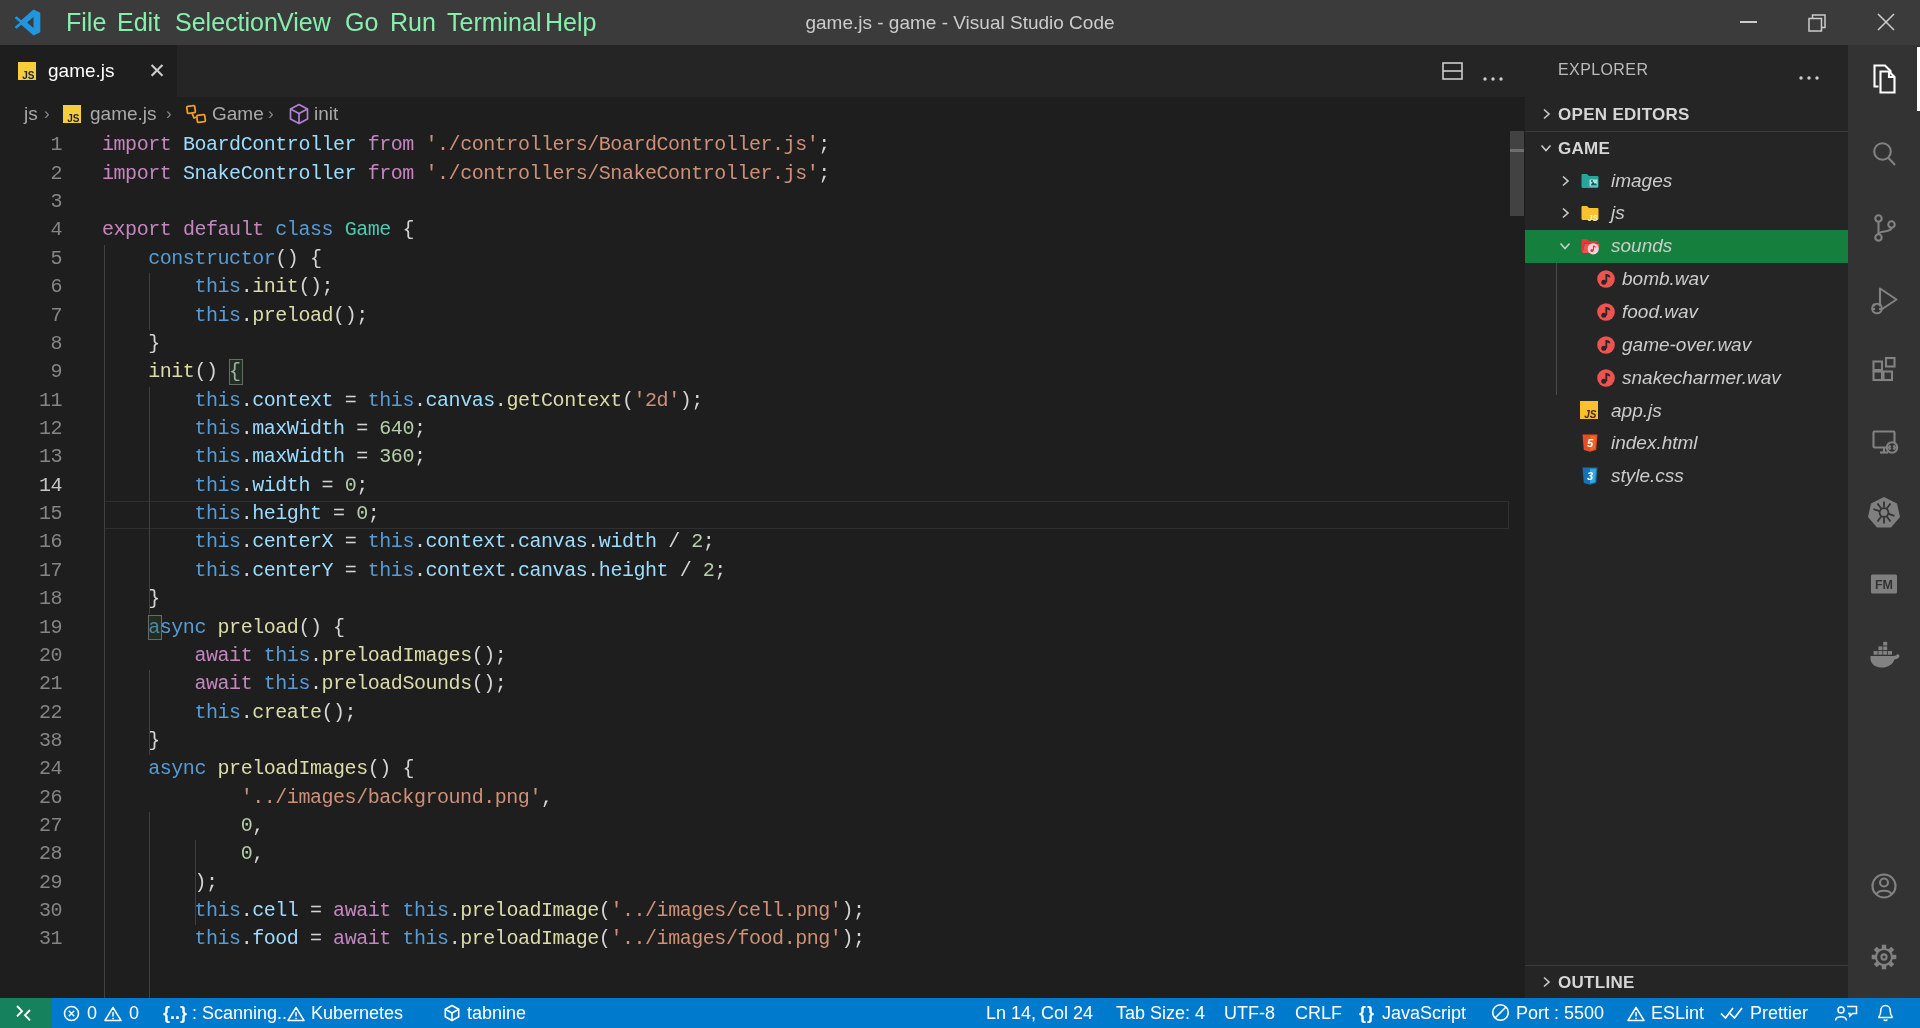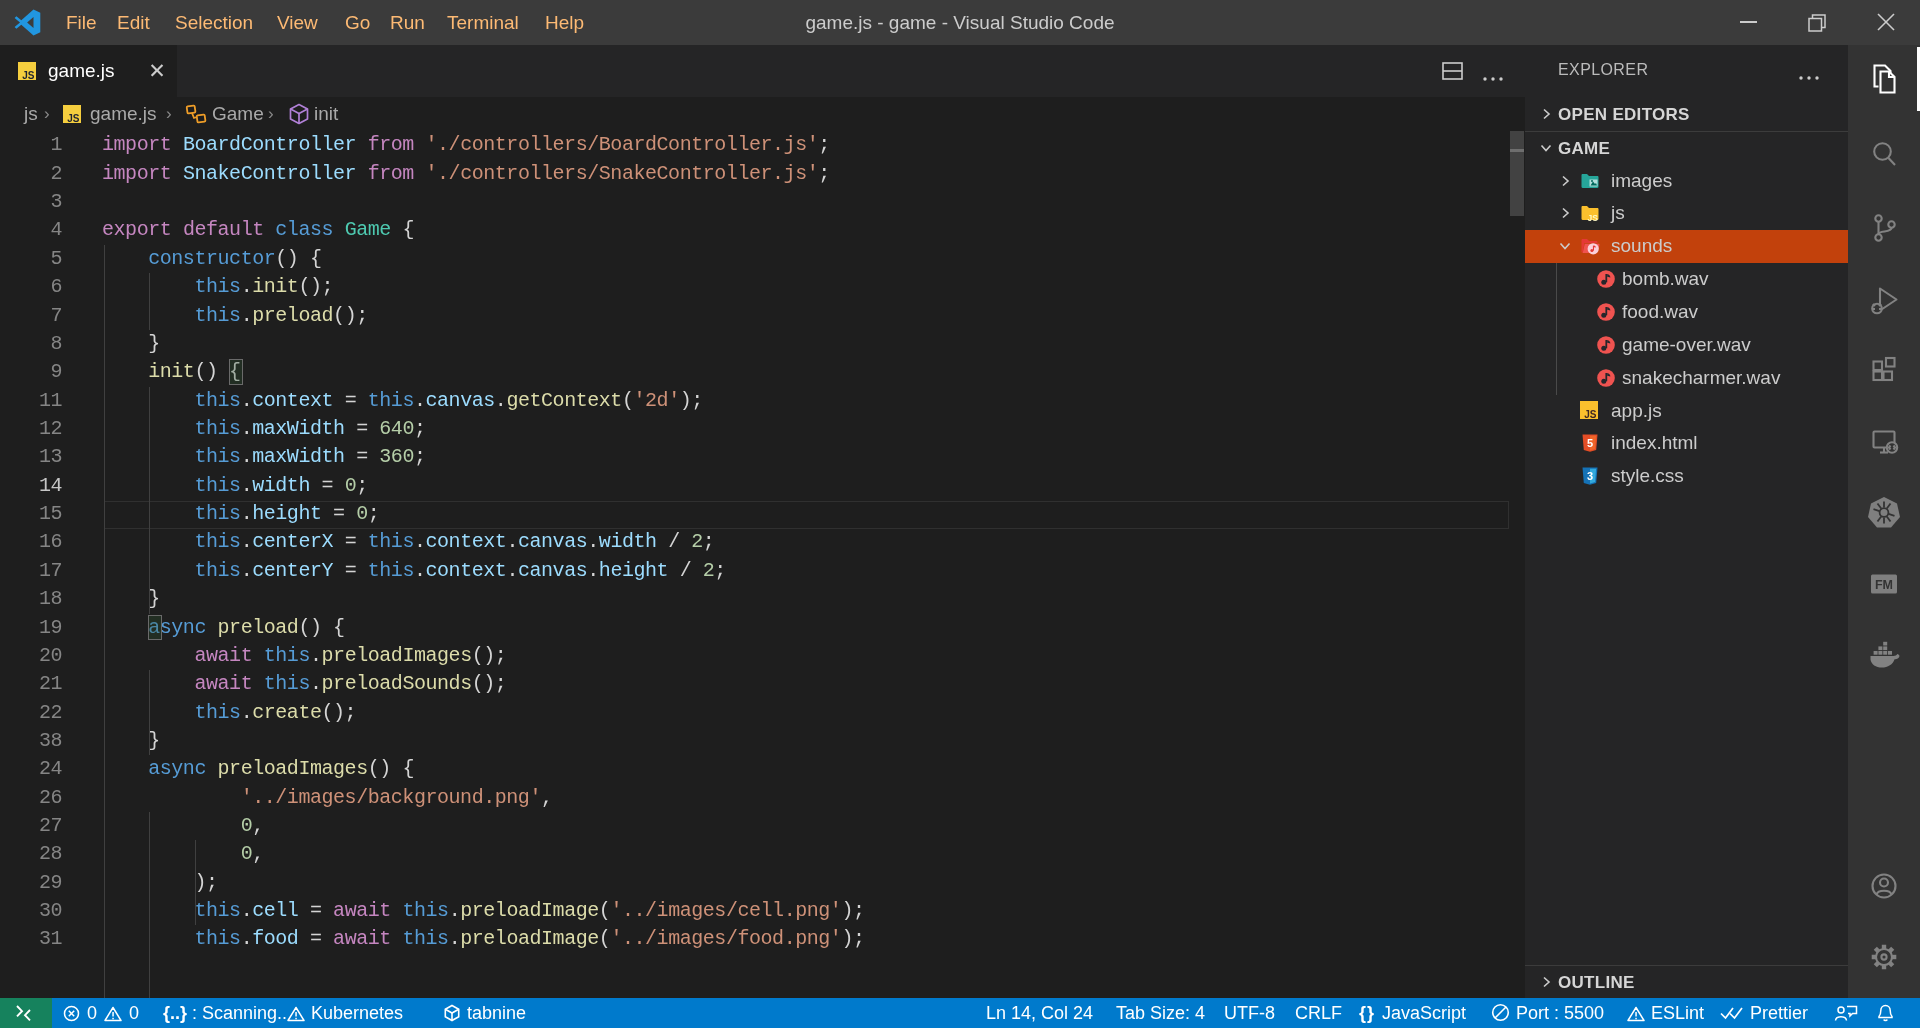--- a/index.html
+++ b/index.html
@@ -1,20 +1,20 @@
 <!DOCTYPE html>
 <html><head><meta charset="utf-8"><style>
 * { margin:0; padding:0; box-sizing:border-box; }
 html,body { width:1920px; height:1028px; overflow:hidden; background:#1e1e1e;
   font-family:"Liberation Sans", sans-serif; }
 
 
 #titlebar { position:absolute; left:0; top:0; width:1920px; height:45px; background:#3b3b3b; color:#cccccc; }
 #logo { position:absolute; left:14px; top:9px; }
-.menu { position:absolute; top:0; height:45px; line-height:45px; font-size:19px; color:#fdba74; }
+.menu { position:absolute; top:0; height:45px; line-height:45px; font-size:25px; color:#86efac; }
 #wtitle { position:absolute; left:0; width:1920px; text-align:center; top:0; height:45px; line-height:45px; font-size:19px; color:#cccccc; }
 
 
 #tabstrip { position:absolute; left:0; top:45px; width:1525px; height:52px; background:#252526; }
 #tab1 { position:absolute; left:0; top:0; width:178px; height:52px; background:#1e1e1e; border-right:1px solid #252526; }
 #tab1 .tlabel { position:absolute; left:48px; top:0; height:52px; line-height:52px; font-size:19px; color:#ffffff; }
 #tab1 .ticn { position:absolute; left:18px; top:17px; }
 #tab1 .tclose { position:absolute; left:144px; top:13px; width:26px; height:26px; color:#cccccc; font-size:21px; line-height:26px; text-align:center; }
 #edactions { position:absolute; left:1442px; top:45px; width:83px; height:52px; }
 
@@ -42,22 +42,22 @@
 #sbvmark { position:absolute; left:1510px; top:149px; width:14px; height:3px; background:#6e6e6e; }
 
 
 #sidebar { position:absolute; left:1525px; top:45px; width:322.5px; height:953px; background:#252526; color:#cccccc; overflow:hidden; }
 #sbtitle { position:absolute; left:33px; top:16px; font-size:16px; color:#bbbbbb; letter-spacing:0.4px; }
 #sbdots { position:absolute; left:273px; top:22px; }
 .shead { position:absolute; left:0; width:322.5px; height:33px; font-size:17px; font-weight:bold; color:#d6d6d6; }
 .shead .hchev { position:absolute; left:13px; top:8px; }
 .shead .hlab { position:absolute; left:33px; top:0; height:33px; line-height:33px; letter-spacing:0.3px; }
 .sborder { position:absolute; left:0; width:322.5px; height:1px; background:#3c3c3c; }
-.trow { position:absolute; left:0; width:322.5px; height:32.85px; }
-.trow.sel { background:#c2410c; }
+.trow { position:absolute; left:0; width:322.5px; height:32.85px;font-style:italic; }
+.trow.sel { background:#15803d; }
 .tchev { position:absolute; left:32px; top:8px; }
 .ticon { position:absolute; top:6px; }
 .tlab { position:absolute; top:0; height:32.85px; line-height:32.85px; font-size:19px; color:#cccccc; }
 .ticon svg { display:block; }
 #tguide { position:absolute; left:31px; top:218.15px; width:1px; height:131.4px; background:#4a4a4a; }
 
 
 #activitybar { position:absolute; left:1847.5px; top:45px; width:72.5px; height:953px; background:#333333; }
 .abi { position:absolute; left:18px; width:36px; height:36px; }
 #abactive { position:absolute; left:69.5px; top:2px; width:3px; height:64px; background:#ffffff; }

